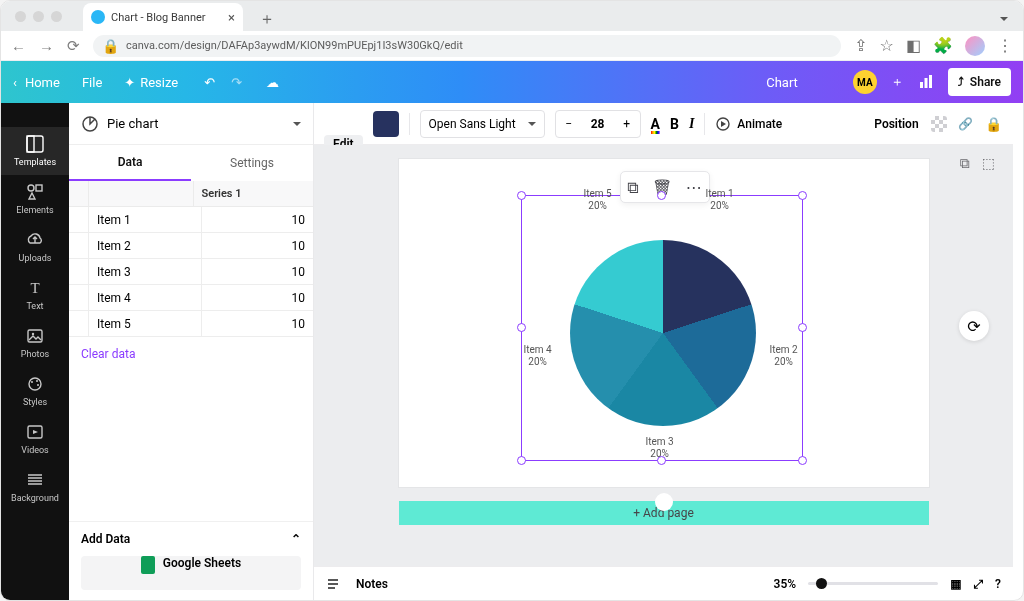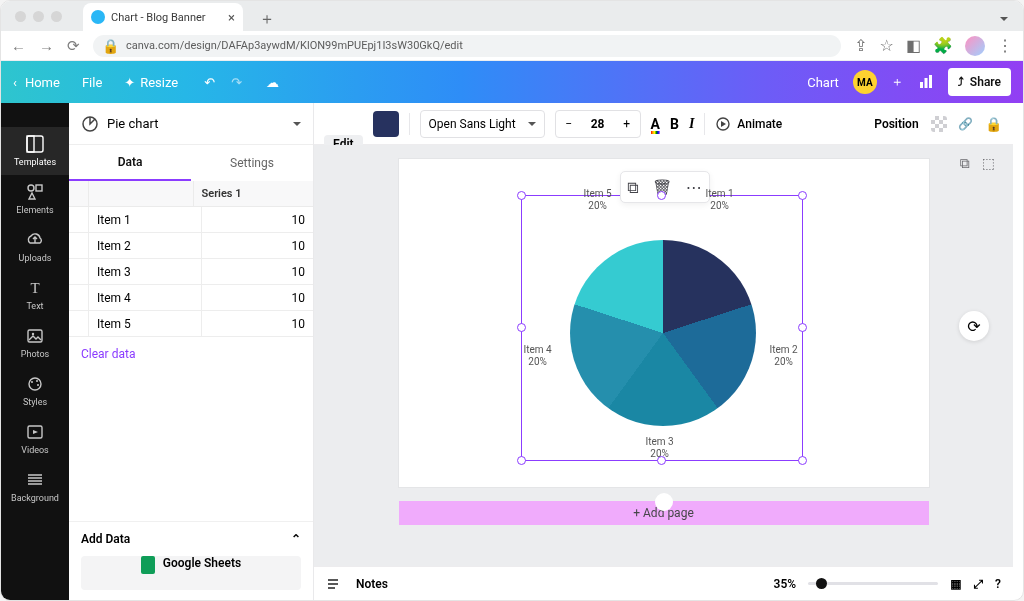--- a/index.html
+++ b/index.html
@@ -18,21 +18,21 @@
   .url-pill{flex:1;height:22px;background:#f1f3f4;border-radius:14px;display:flex;align-items:center;font-size:11px;color:#5c5c5c;gap:6px;padding:0 10px;}
   .url-pill .lock{color:#5c5c5c;}
   .addrbar-right{display:flex;gap:12px;align-items:center;color:#6f6f6f;}
   .addrbar .avatar{width:20px;height:20px;border-radius:50%;background:linear-gradient(135deg,#ff91c1,#9ed0ff);} 
   .canva-top{position:absolute;top:60px;left:0;right:0;height:42px;background:linear-gradient(90deg,#2ec5ce 0%,#26b7e7 18%,#2e8df7 45%,#6d5cf7 75%,#923ff3 100%);display:flex;align-items:center;color:#fff;font-size:13px;padding:0 12px;}
   .canva-top .left{display:flex;align-items:center;gap:22px;}
   .back-home{display:flex;align-items:center;gap:8px;}
   .resize{display:flex;align-items:center;gap:5px;}
   .spacer{flex:1;}
   .canva-right{display:flex;align-items:center;gap:14px;}
-  .avatar-ma{width:24px;height:24px;border-radius:50%;background:#fed230;color:#000;font-size:10px;font-weight:700;display:flex;align-items:center;justify-content:center;}
+  .avatar-ma{width:24px;height:24px;border-radius:50%;background:#fed230;color:#000;font-size:10px;font-weight:700;display:flex;align-items:center;justify-content:center;margin-left:41px;}
   .share-btn{background:#fff;color:#111;height:28px;border-radius:4px;padding:0 10px;display:flex;align-items:center;gap:6px;font-weight:600;font-size:12px;}
   .sidebar-left{position:absolute;top:102px;left:0;bottom:0;width:68px;background:#111;color:#d6d6d6;display:flex;flex-direction:column;align-items:center;padding-top:24px;}
   .sidebar-left .item{width:100%;height:48px;display:flex;flex-direction:column;align-items:center;justify-content:center;font-size:9px;gap:4px;color:#c7c7c7;}
   .sidebar-left .item.active{background:#272727;color:#fff;}
   .sidebar-left .ico{width:18px;height:18px;display:flex;align-items:center;justify-content:center;}
   .sidepanel{position:absolute;top:102px;left:68px;width:245px;bottom:0;background:#fff;border-right:1px solid #e9e9eb;display:flex;flex-direction:column;}
   .chart-type{height:42px;display:flex;align-items:center;padding:0 12px;border-bottom:1px solid #eee;gap:8px;font-size:13px;}
   .tabs-dc{display:flex;height:36px;}
   .tabs-dc .t{flex:1;display:flex;align-items:center;justify-content:center;font-size:12px;color:#666;}
   .tabs-dc .t.active{color:#111;font-weight:600;border-bottom:2px solid #8b3cff;}
@@ -72,21 +72,21 @@
   .page-icons{position:absolute;top:10px;right:18px;display:flex;gap:12px;color:#6b6b6f;font-size:14px;}
   .sel-box{position:absolute;top:36px;left:122px;width:282px;height:266px;border:1px solid #8b3cff;}
   .sel-box .handle{position:absolute;width:9px;height:9px;background:#fff;border:1px solid #8b3cff;border-radius:50%;}
   .h-nw{top:-5px;left:-5px;} .h-ne{top:-5px;right:-5px;} .h-sw{bottom:-5px;left:-5px;} .h-se{bottom:-5px;right:-5px;}
   .h-n{top:-5px;left:calc(50% - 5px);} .h-s{bottom:-5px;left:calc(50% - 5px);} 
   .h-w{top:calc(50% - 5px);left:-5px;} .h-e{top:calc(50% - 5px);right:-5px;}
   .float-menu{position:absolute;top:-25px;left:98px;width:90px;height:32px;background:#fff;border:1px solid #e6e6e9;border-radius:5px;box-shadow:0 2px 6px rgba(0,0,0,0.06);display:flex;align-items:center;justify-content:space-around;color:#44444a;}
   .pie-wrap{position:absolute;top:44px;left:48px;width:186px;height:186px;}
   .pie{width:186px;height:186px;border-radius:50%;background:conic-gradient(#26325e 0 72deg,#1d6b99 72deg 144deg,#1a87a4 144deg 216deg,#258fad 216deg 288deg,#35cbd1 288deg 360deg);} 
   .lbl{position:absolute;font-size:10px;color:#555;text-align:center;line-height:1.2;}
-  .addpage{margin-top:14px;width:530px;height:24px;background:#f0abfc;display:flex;align-items:center;justify-content:center;font-size:12px;color:#464649;position:relative;}
+  .addpage{margin-top:14px;width:530px;height:24px;background:#5eead4;display:flex;align-items:center;justify-content:center;font-size:12px;color:#464649;position:relative;}
   .addpage .ring{position:absolute;top:-8px;width:18px;height:18px;border-radius:50%;background:#fff;} 
   .realtime{position:absolute;top:166px;right:24px;width:30px;height:30px;border-radius:50%;background:#fff;box-shadow:0 1px 4px rgba(0,0,0,0.12);display:flex;align-items:center;justify-content:center;}
   .bottombar{position:absolute;bottom:0;left:313px;right:10px;height:34px;background:#fff;border-top:1px solid #edecee;display:flex;align-items:center;padding:0 12px;gap:10px;}
   .bottombar .notes{display:flex;align-items:center;gap:16px;font-size:12px;font-weight:600;}
   .zoom-wrap{margin-left:auto;display:flex;align-items:center;gap:12px;font-size:12px;font-weight:600;}
   .slider{width:130px;height:3px;background:#e1e1e6;position:relative;border-radius:2px;}
   .slider .knob{position:absolute;top:-4px;left:8px;width:11px;height:11px;border-radius:50%;background:#111;}
   .chev::after{content:"";display:inline-block;border:4px solid transparent;border-top-color:#555;margin-left:4px;transform:translateY(2px);}
   svg{display:block;}
 </style>

